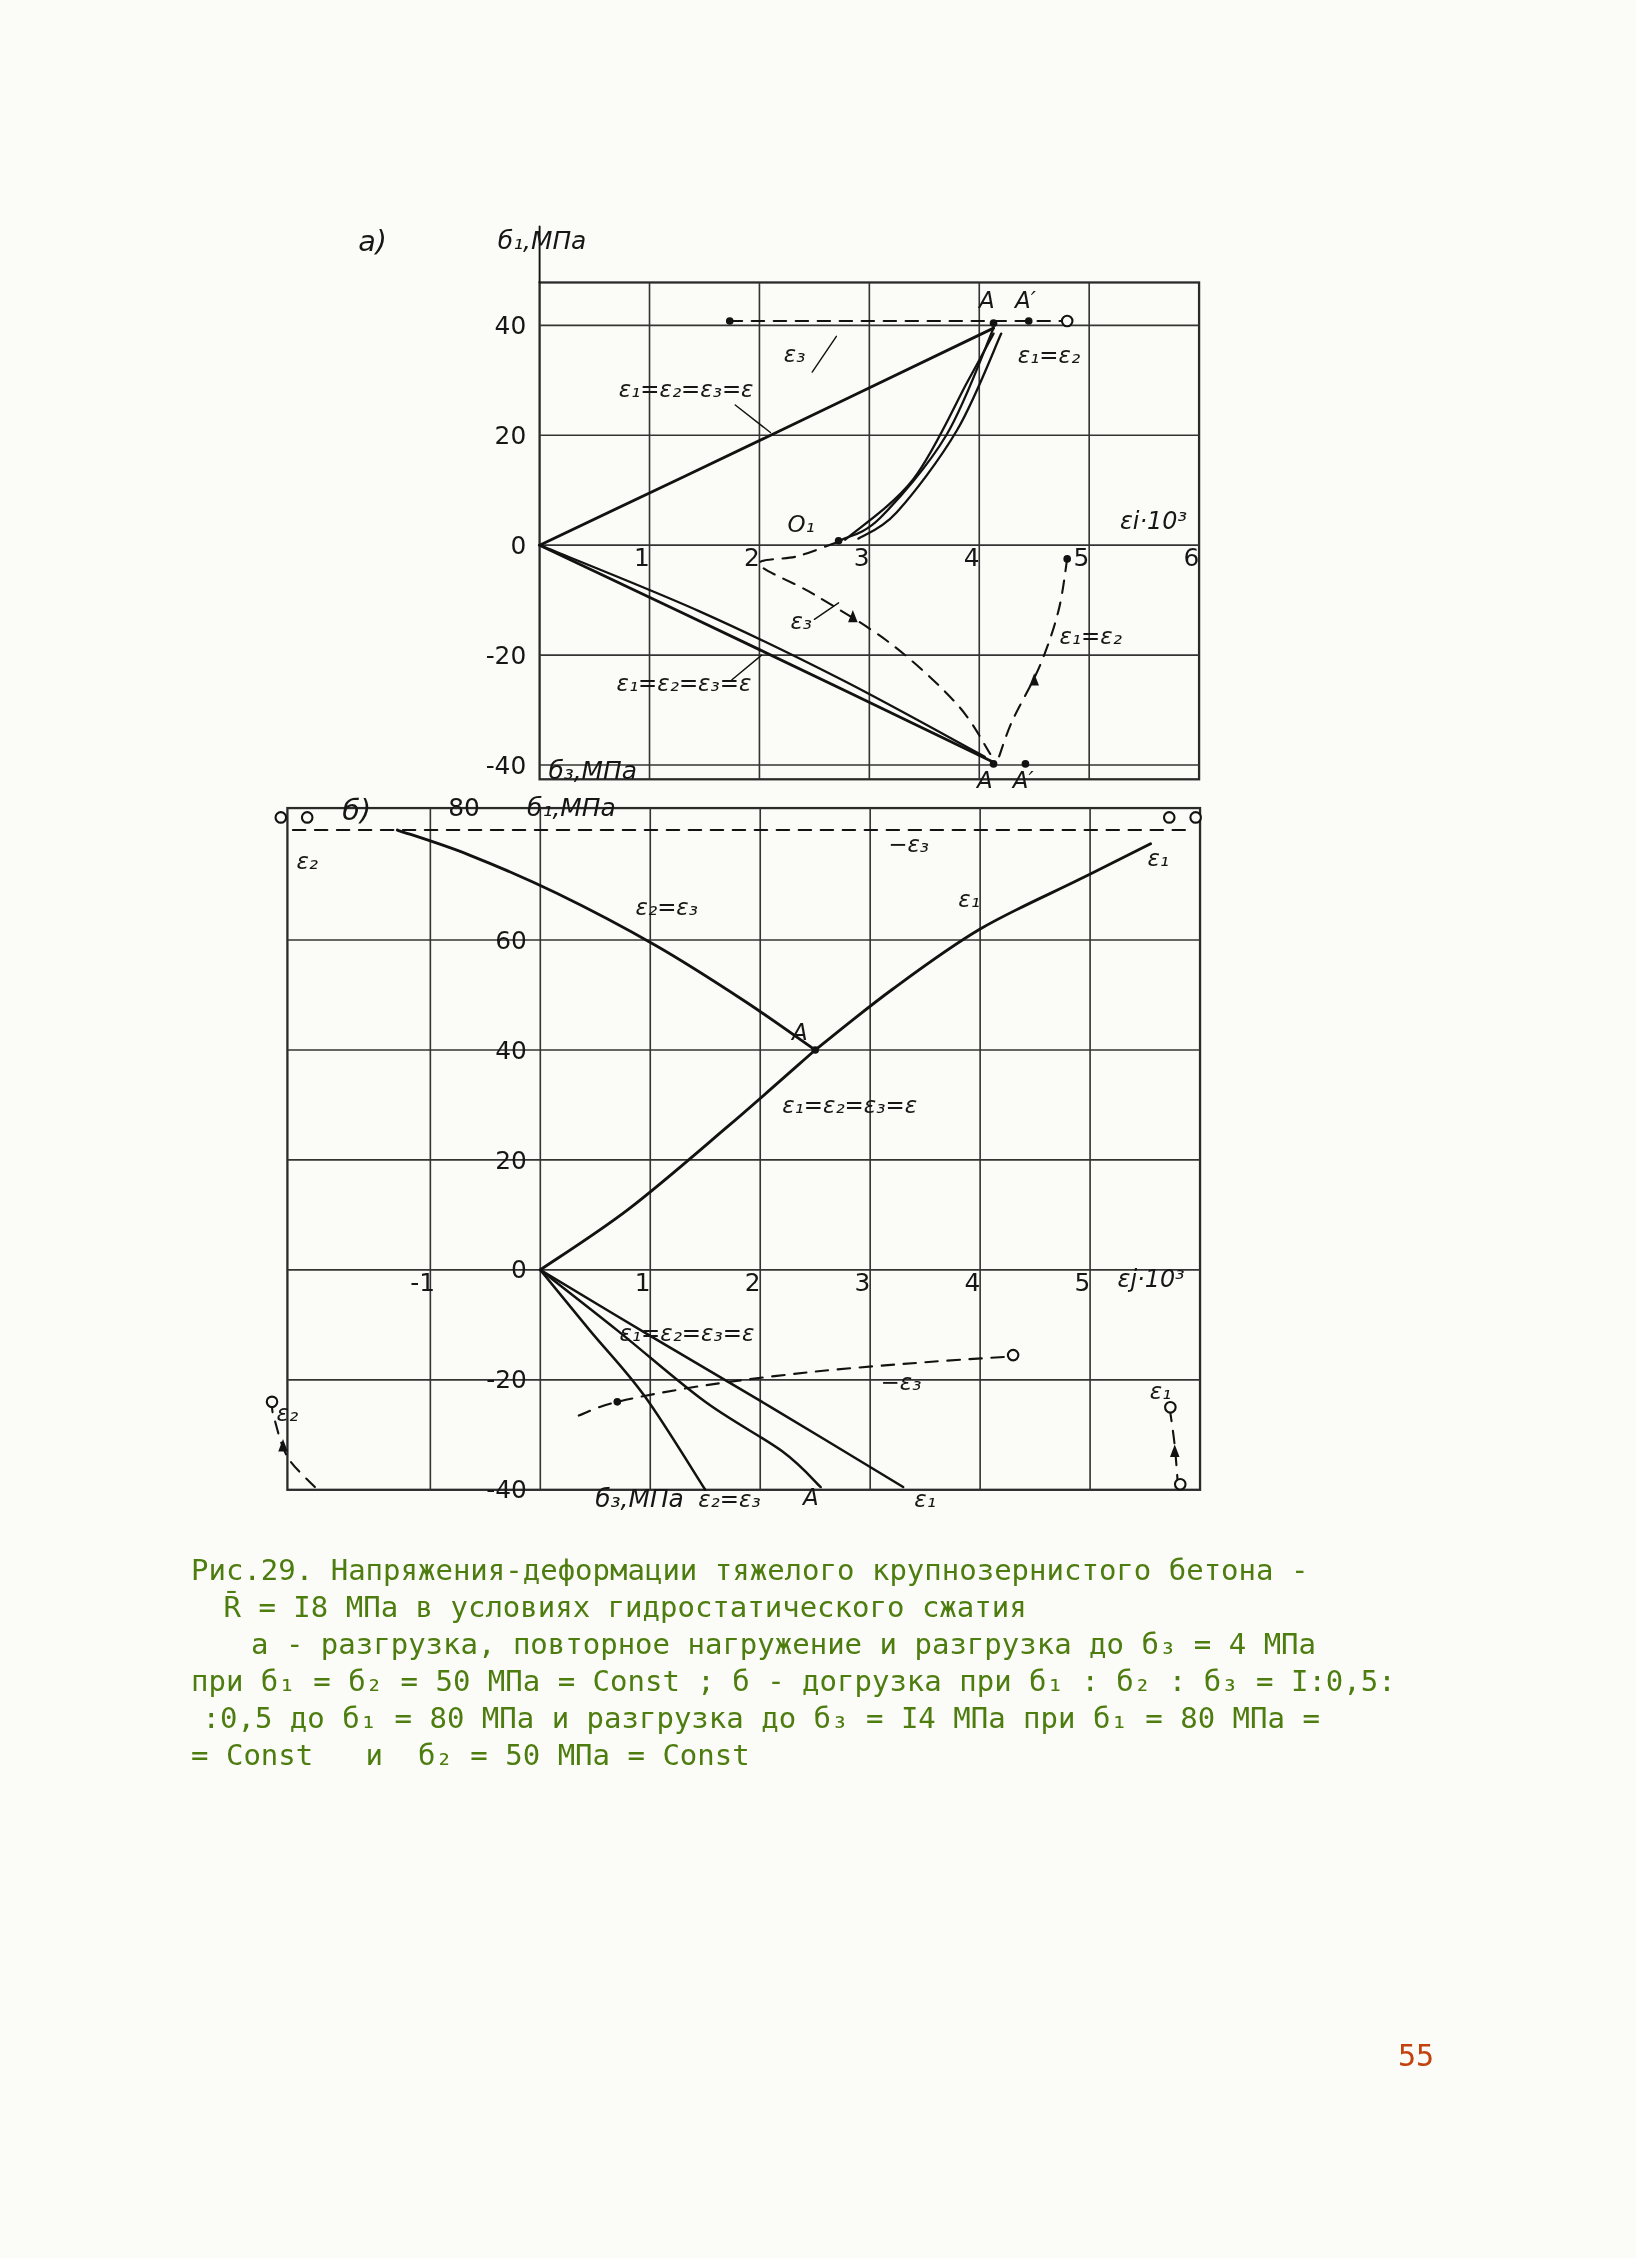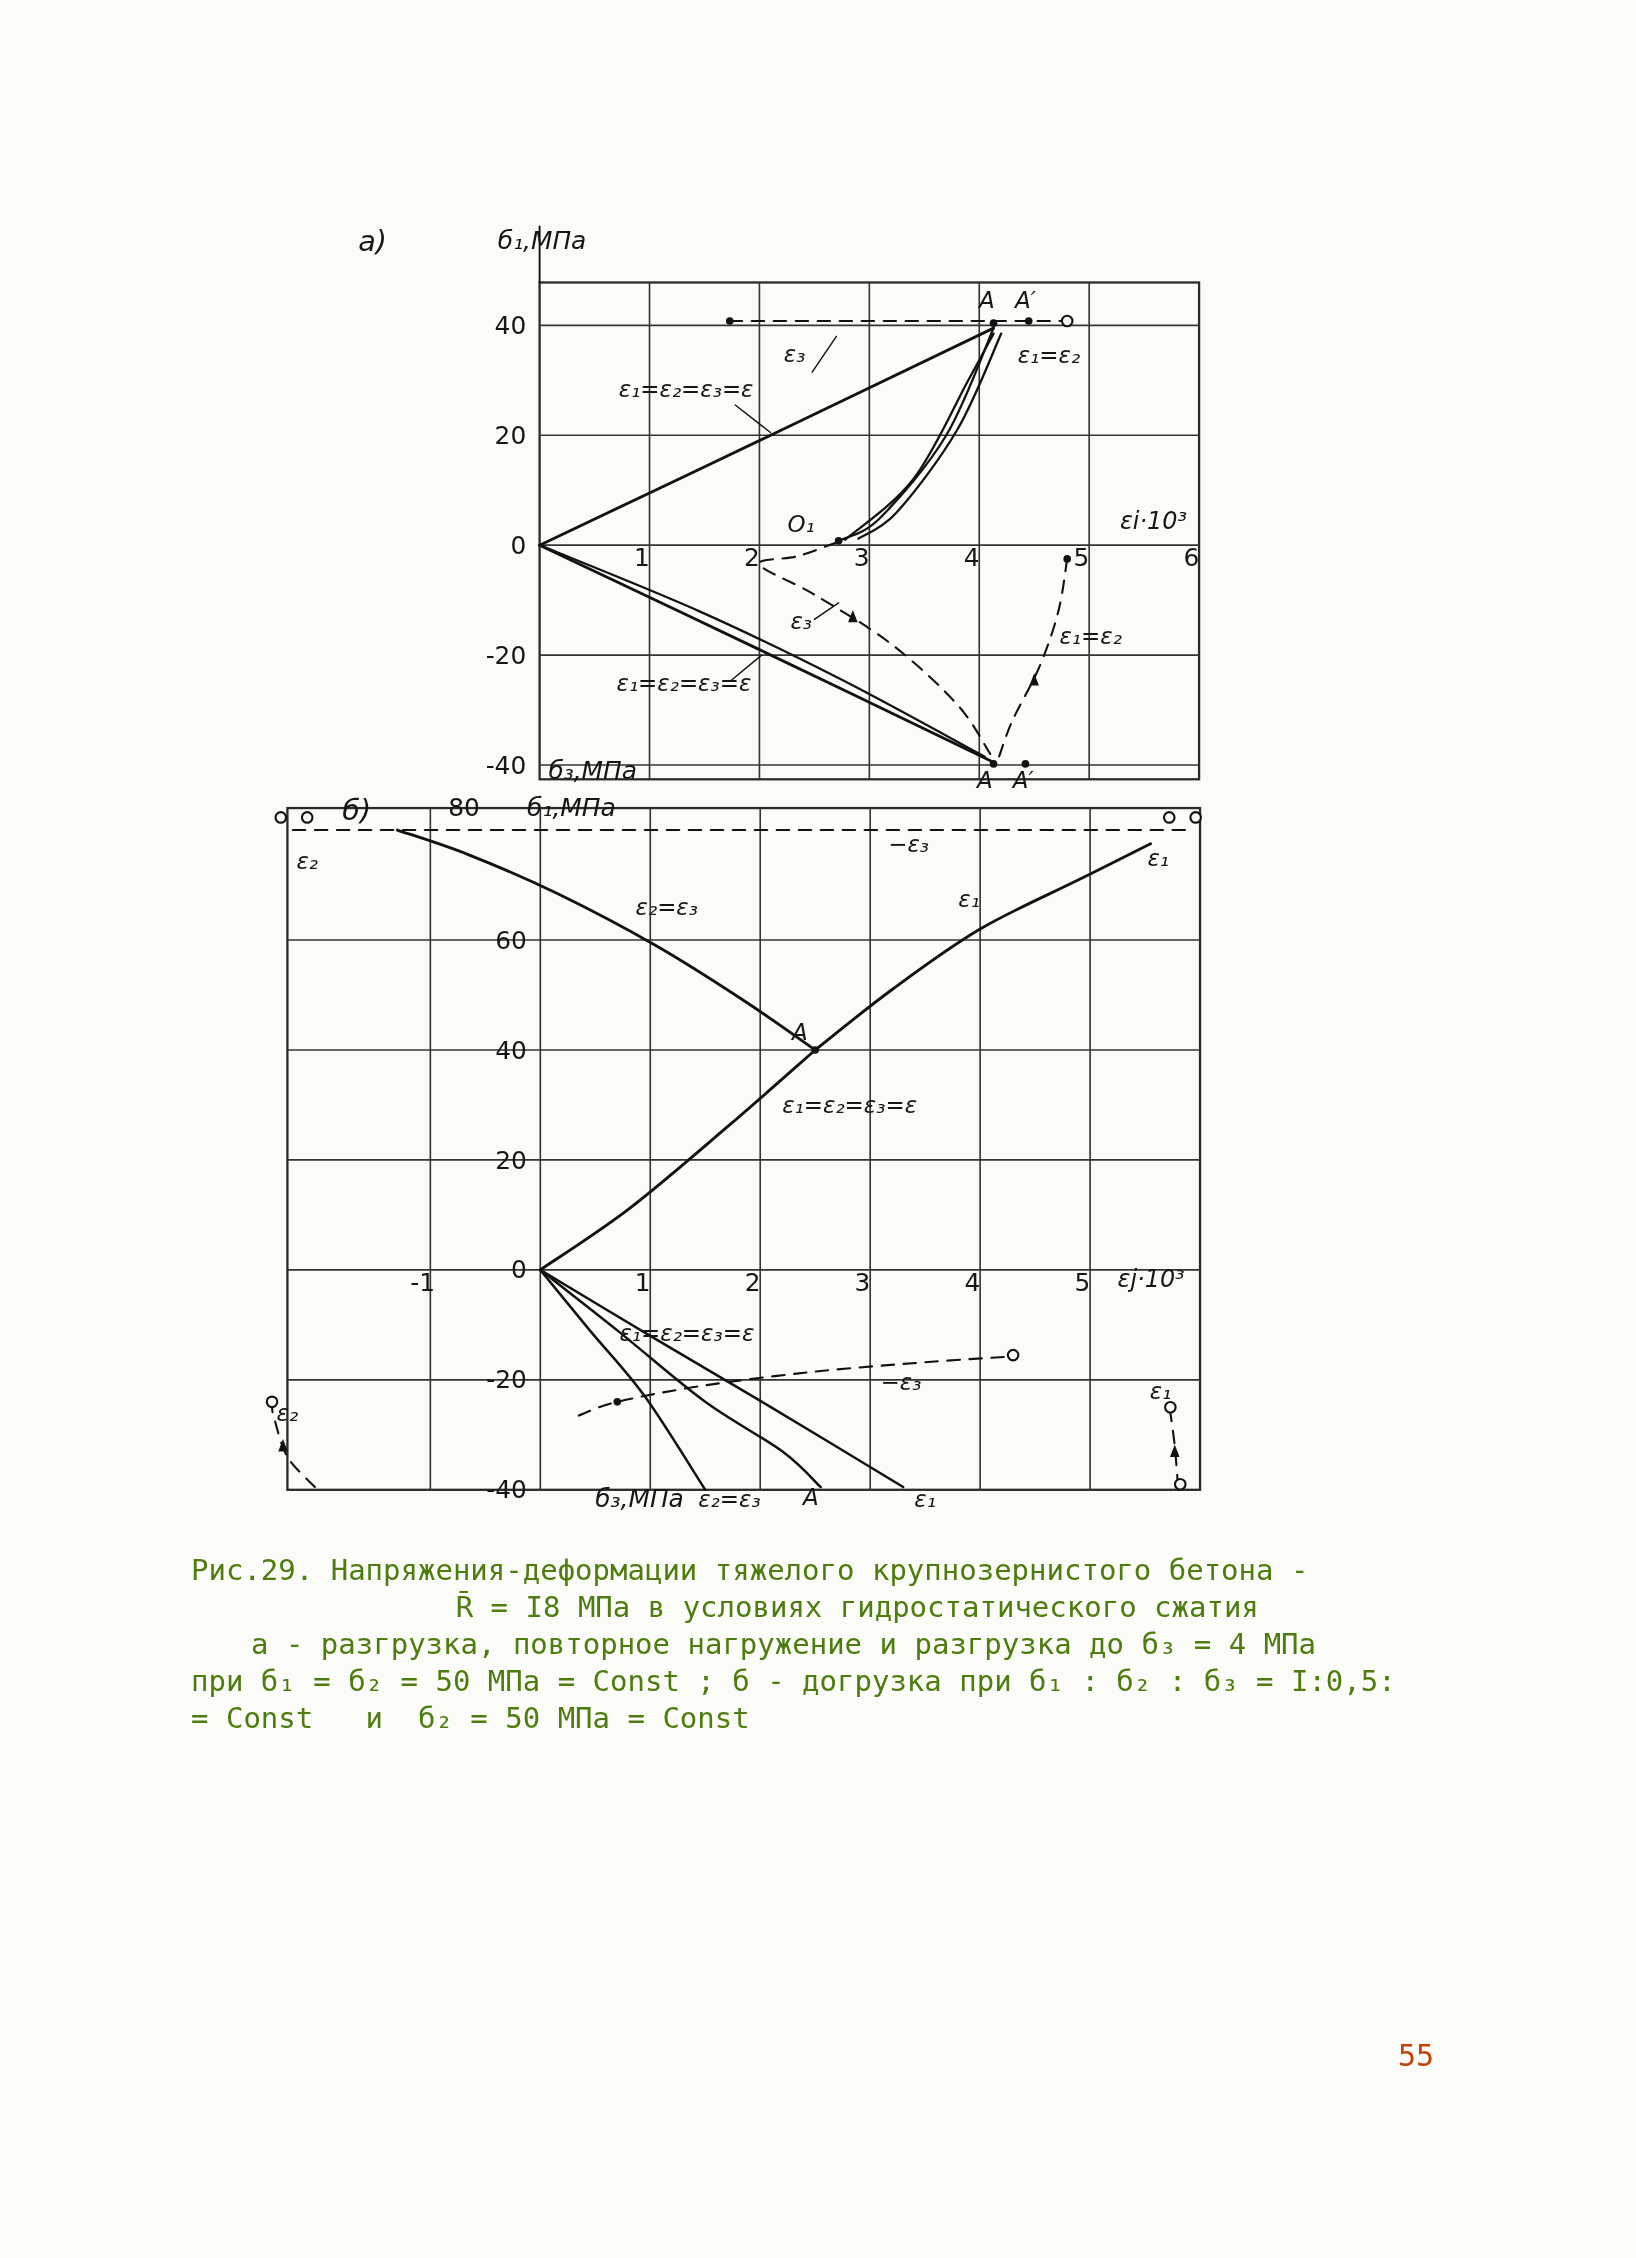--- a/index.html
+++ b/index.html
@@ -10,21 +10,21 @@
   }
   .chart-svg{position:absolute;}
   #chart-a{left:315px;top:220px;}
   #chart-b{left:220px;top:765px;}
   .caption{
     position:absolute;left:191px;top:1552px;width:1300px;
     font-family:"DejaVu Sans Mono","DejaVu Sans",monospace;
     font-size:29px;line-height:37px;color:#4d7c0f;
   }
   .cap-line{white-space:pre;}
-  .ind-1{margin-left:32.5px;text-align:center;}
+  .ind-1{margin-left:32.5px;}
   .ind-2{margin-left:60px;}
   .ind-4{margin-left:11.5px;}
   .page-number{
     position:absolute;left:1398px;top:2038px;
     font-family:"DejaVu Sans Mono","DejaVu Sans",monospace;font-size:30px;color:#c2410c;
   }
   svg text{font-family:"DejaVu Sans",sans-serif;fill:#161616;}
   .tick{font-size:26px;}
   .ann-italic{font-style:italic;}
   .plot-border{fill:none;stroke:#2a2a2a;stroke-width:2.4;}
@@ -171,19 +171,20 @@
       <text x="532.8" y="776.4" font-size="24" text-anchor="middle" class="ann-italic">ε₂=ε₃</text>
       <text x="617.9" y="774.1" font-size="24" text-anchor="middle" class="ann-italic">А</text>
       <text x="737.5" y="776.4" font-size="24" text-anchor="middle" class="ann-italic">ε₁</text>
     </svg>
 
   <div class="caption">
     <div class="cap-line">Рис.29. Напряжения-деформации тяжелого крупнозернистого бетона -</div>
     <div class="cap-line ind-1">R̄ = I8 МПа в условиях гидростатического сжатия</div>
     <div class="cap-line ind-2">а - разгрузка, повторное нагружение и разгрузка до б₃ = 4 МПа</div>
     <div class="cap-line">при б₁ = б₂ = 50 МПа = Const ; б - догрузка при б₁ : б₂ : б₃ = I:0,5:</div>
+    <div class="cap-line ind-4">:0,5 до б₁ = 80 МПа и разгрузка до б₃ = I4 МПа при б₁ = 80 МПа =</div>
     <div class="cap-line">= Const   и  б₂ = 50 МПа = Const</div>
   </div>
 
   <div class="page-number">55</div>
 
 </div>
 
 
 </body></html>

